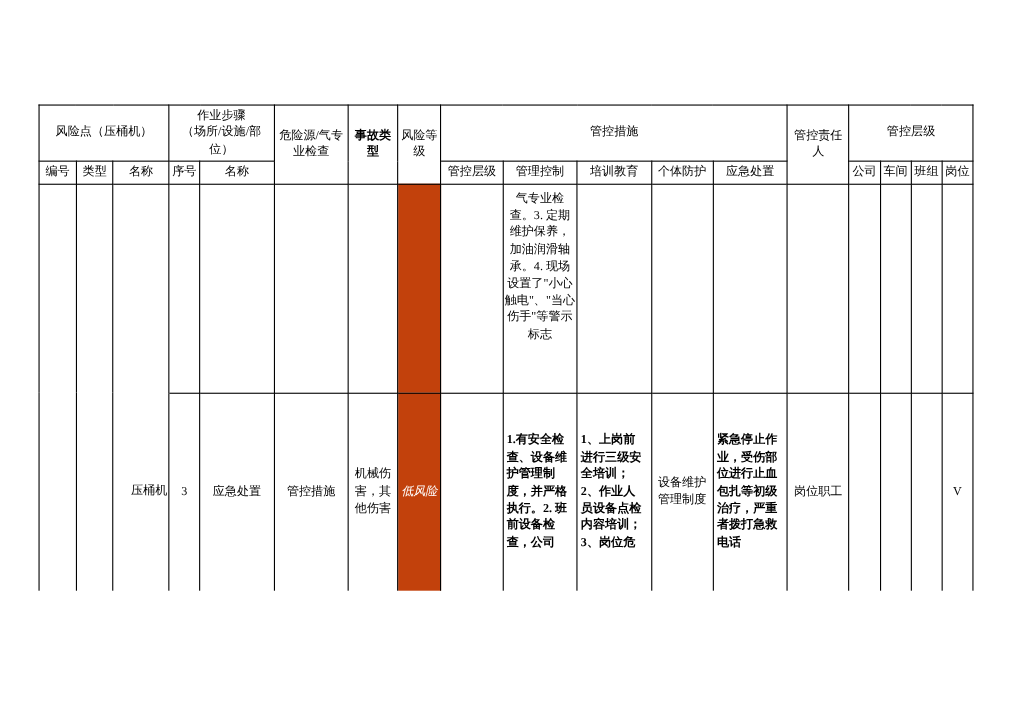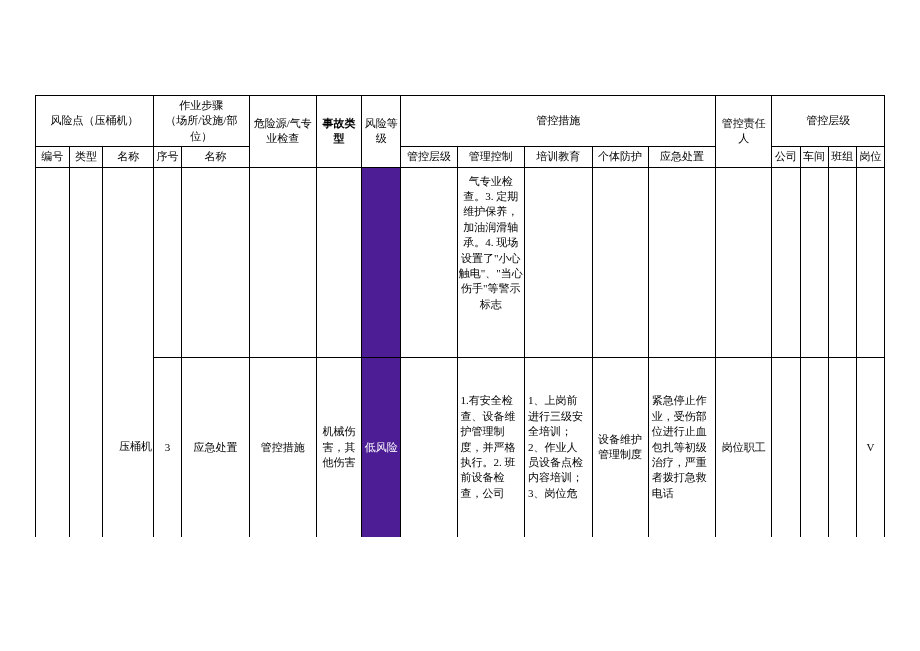--- a/index.html
+++ b/index.html
@@ -37,35 +37,37 @@
     .no-top {
       border-top: none;
       margin-top: 10px;
     }
     .no-bottom-top {
       border-top: none;
       border-bottom: none;
       text-align: right;
     }
     .blue-cell {
-      background: #4c1d95;
+      background: #c2410c;
       color: #ffffff;
+      font-style: italic;
     }
     .data-row td {
       height: 180px;
       vertical-align: middle;
     }
     .prev-row td {
       height: 190px;
       vertical-align: top;
       padding-top: 6px;
     }
     .left-align {
       text-align: left;
       padding: 4px 3px;
+      font-weight: bold;
     }
   </style>
 </head>
 <body>
 
 <table>
   <colgroup>
     <col style="width:30px">
     <col style="width:30px">
     <col style="width:45px">

